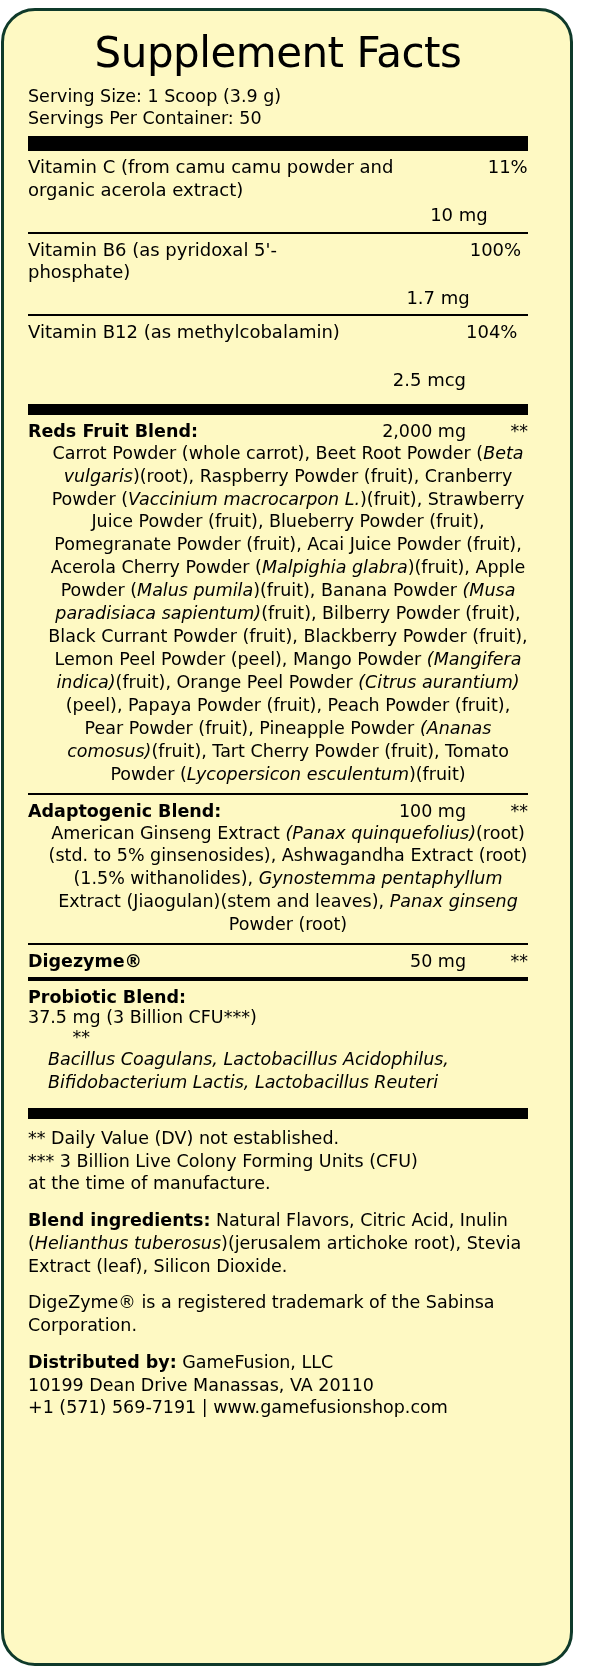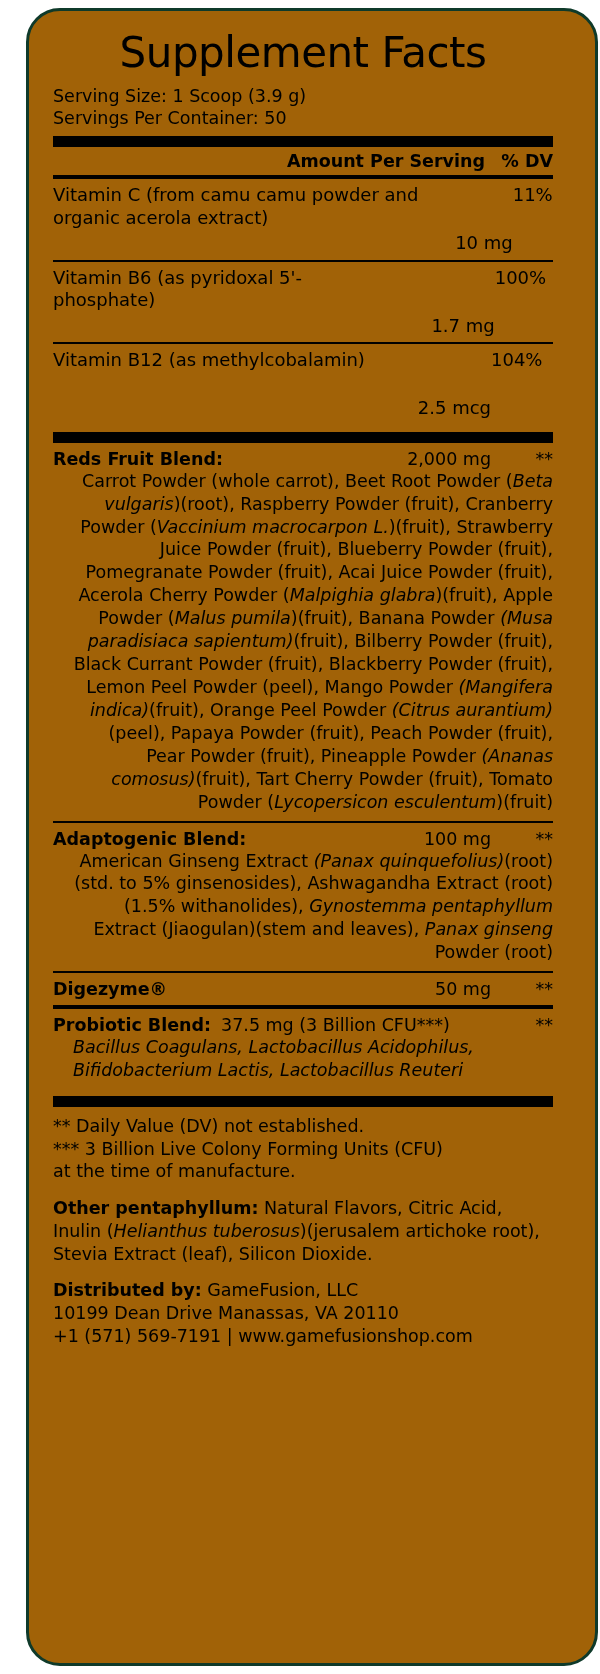--- a/index.html
+++ b/index.html
@@ -8,28 +8,28 @@
     background: #ffffff;
   }
   body {
     font-family: "DejaVu Sans", sans-serif;
     width: 600px;
     height: 1674px;
     overflow: hidden;
   }
   .panel {
     position: absolute;
-    left: 26px;
+    left: 1px;
     top: 8px;
     width: 572px;
     height: 1658px;
     box-sizing: border-box;
     border: 3px solid #0f3a2a;
     border-radius: 34px;
-    background: #a16207;
+    background: #fef9c3;
   }
   .inner {
     position: absolute;
     left: 24px;
     top: 14px;
     width: 500px;
   }
   .title {
     font-size: 42px;
     line-height: 1.05;
@@ -117,40 +117,41 @@
   .blend-head .bdv {
     width: 62px;
     text-align: right;
     white-space: nowrap;
   }
   .blend-body {
     font-size: 17.5px;
     line-height: 1.31;
     padding: 0 0 7px 20px;
     color: #000;
-    text-align: right;
+    text-align: center;
   }
   .blend-body i { font-style: italic; }
   .simple-row {
     display: flex;
     align-items: flex-end;
     font-size: 17.5px;
     padding: 6px 0 6px 0;
     color: #000;
   }
   .simple-row .sn { font-weight: bold; }
   .simple-row .sp { flex: 1 1 auto; }
   .simple-row .sa { text-align: right; white-space: nowrap; }
   .simple-row .sd { width: 62px; text-align: right; }
   .probiotic-head {
     display: flex;
     align-items: baseline;
     font-size: 17.5px;
     padding: 6px 0 1px 0;
     color: #000;
+    flex-direction: column;
   }
   .probiotic-head .pn { font-weight: bold; padding-right: 10px; }
   .probiotic-head .pa { }
   .probiotic-head .psp { flex: 1 1 auto; }
   .probiotic-head .pd { width: 62px; text-align: right; }
   .probiotic-body {
     font-size: 17.5px;
     line-height: 1.31;
     font-style: italic;
     padding: 0 0 7px 20px;
@@ -187,24 +188,20 @@
 
     <div class="title">Supplement Facts</div>
 
     <div class="serv">
       <div>Serving Size: 1 Scoop (3.9 g)</div>
       <div>Servings Per Container: 50</div>
     </div>
 
     <div class="rule-thick"></div>
 
-    <div class="hdr">
-      <div class="aps">Amount Per Serving</div>
-      <div class="pdv">% DV</div>
-    </div>
 
     <div class="rule-mid"></div>
 
     <div class="row">
       <div class="nm">Vitamin C (from camu camu powder and organic acerola extract)</div>
       <div class="amt">10 mg</div>
       <div class="dv">11%</div>
     </div>
 
     <div class="rule-thin"></div>
@@ -264,23 +261,24 @@
 
     <div class="rule-thick"></div>
 
     <div class="foot">
       <p>** Daily Value (DV) not established.</p>
       <p>*** 3 Billion Live Colony Forming Units (CFU)</p>
       <p>at the time of manufacture.</p>
     </div>
 
     <div class="block">
-      <b>Other pentaphyllum:</b><span> Natural Flavors, Citric Acid, Inulin (<i>Helianthus tuberosus</i>)(jerusalem artichoke root), Stevia Extract (leaf), Silicon Dioxide.</span>
-    </div>
-
+      <b>Blend ingredients:</b><span> Natural Flavors, Citric Acid, Inulin (<i>Helianthus tuberosus</i>)(jerusalem artichoke root), Stevia Extract (leaf), Silicon Dioxide.</span>
+    </div>
+
+    <div class="block">DigeZyme® is a registered trademark of the Sabinsa Corporation.</div>
 
     <div class="dist">
       <div><b>Distributed by:</b><span> GameFusion, LLC</span></div>
       <div>10199 Dean Drive Manassas, VA 20110</div>
       <div>+1 (571) 569-7191 | www.gamefusionshop.com</div>
     </div>
 
   </div>
 </div>
 

